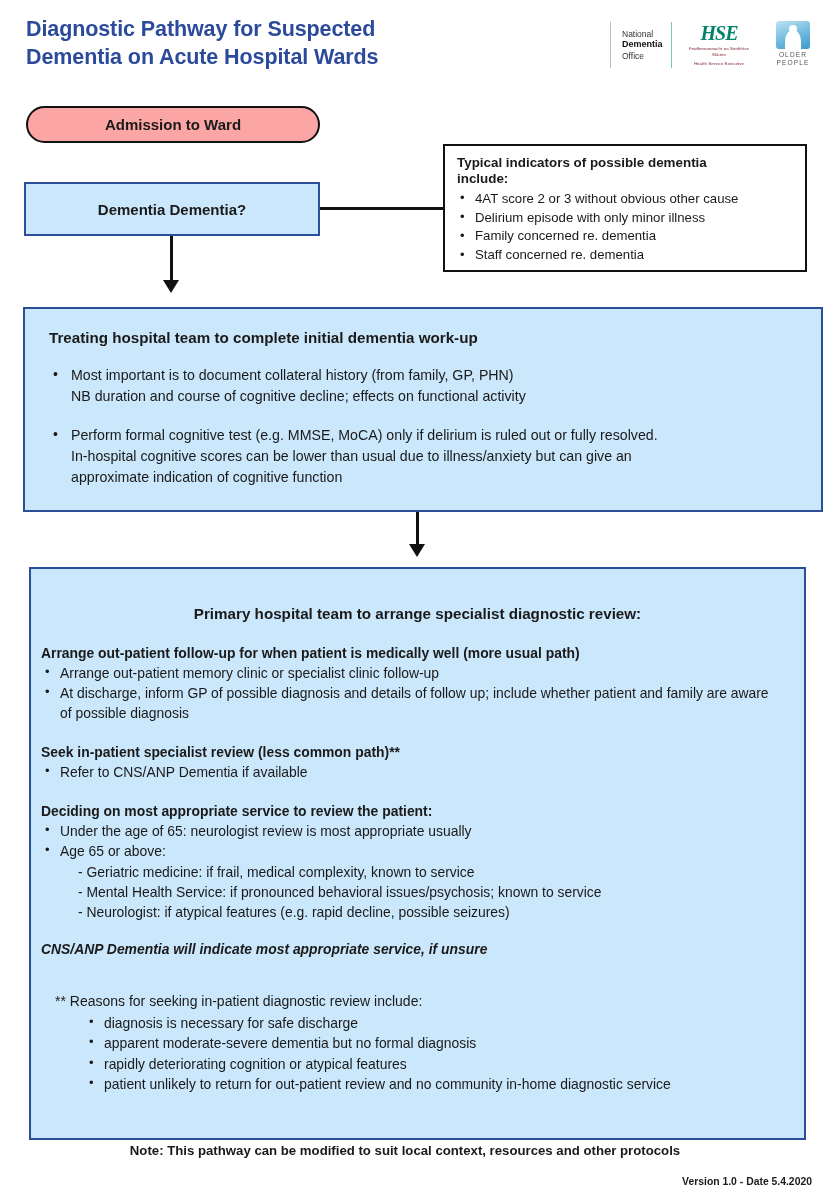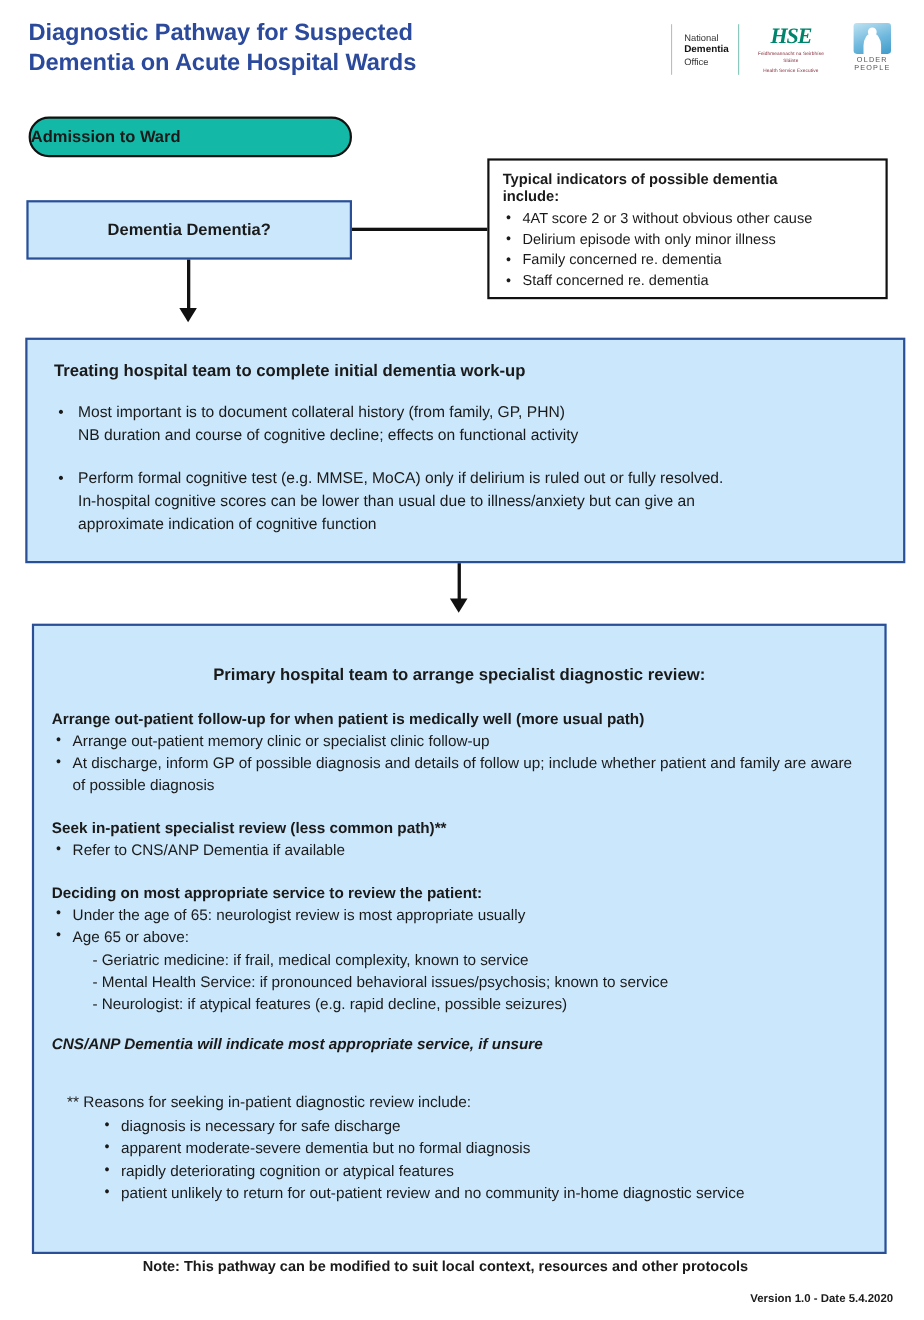--- a/index.html
+++ b/index.html
@@ -128,24 +128,24 @@
   }
 
   
   .node {
     position: absolute;
     box-sizing: border-box;
   }
   .node-round {
     border: 2.5px solid #111111;
     border-radius: 19px;
-    background: #14b8a6;
+    background: #fca5a5;
     display: flex;
     align-items: center;
-    justify-content: flex-start;
+    justify-content: center;
     font-size: 15px;
     font-weight: bold;
   }
   .node-blue {
     border: 2px solid #2b4f96;
     background: #cbe7fb;
   }
   .node-white {
     border: 2px solid #111111;
     background: #ffffff;
@@ -236,21 +236,21 @@
     width: 777px; height: 573px;
     padding: 0;
   }
   #spec-title {
     text-align: center;
     font-size: 15.2px;
     font-weight: bold;
     margin: 36px 0 22px 0;
   }
   .spec-body {
-    padding: 0 26px 0 16px;
+    padding: 0 26px 0 10px;
   }
   .sec-head {
     font-size: 13.9px;
     font-weight: bold;
     line-height: 1.38;
     margin: 0 0 1px 0;
   }
   ul.spec-list { list-style: none; margin: 0 0 0 0; padding: 0; }
   ul.spec-list > li {
     position: relative;

